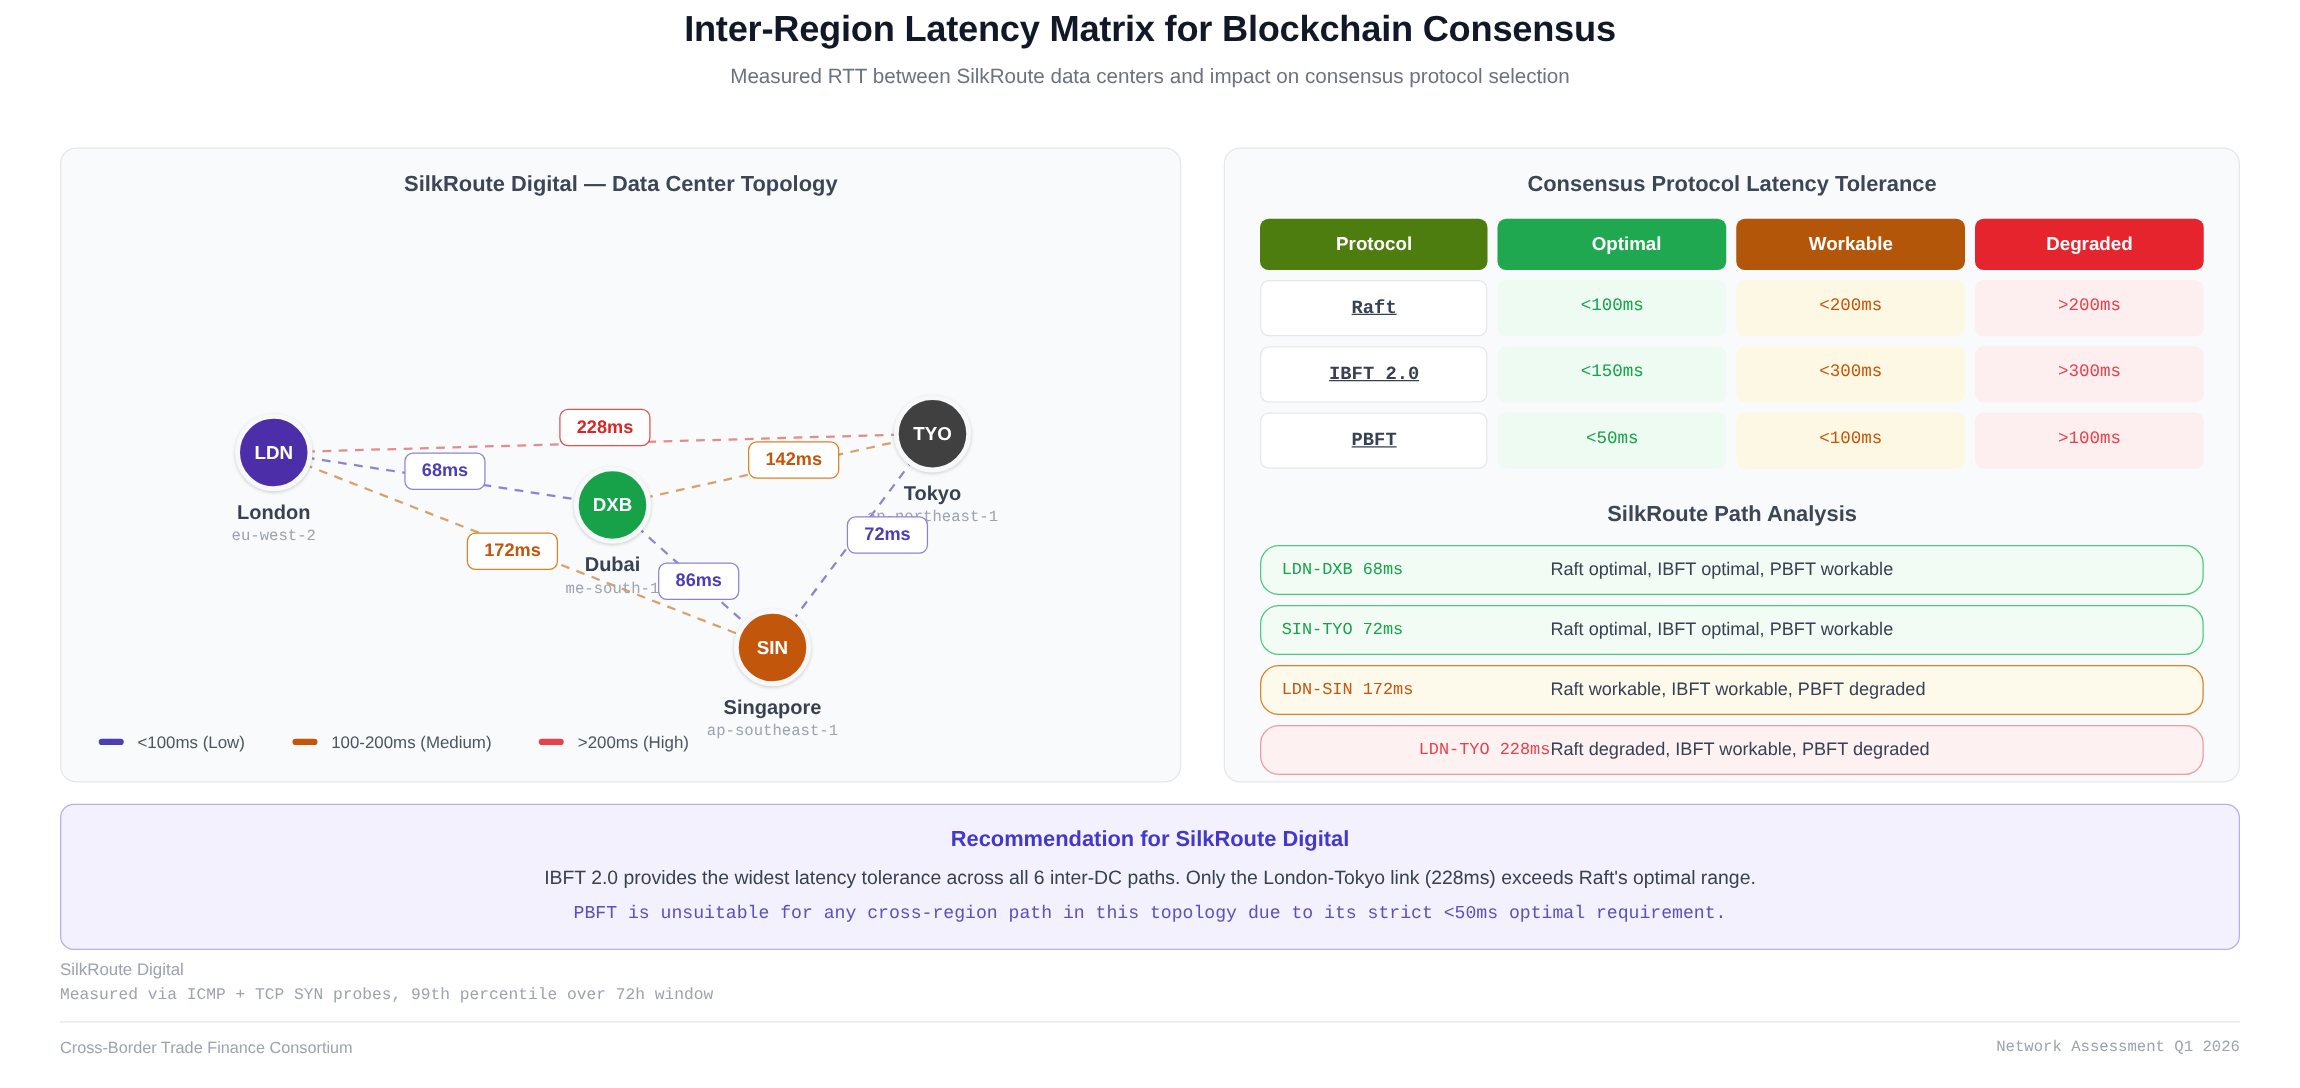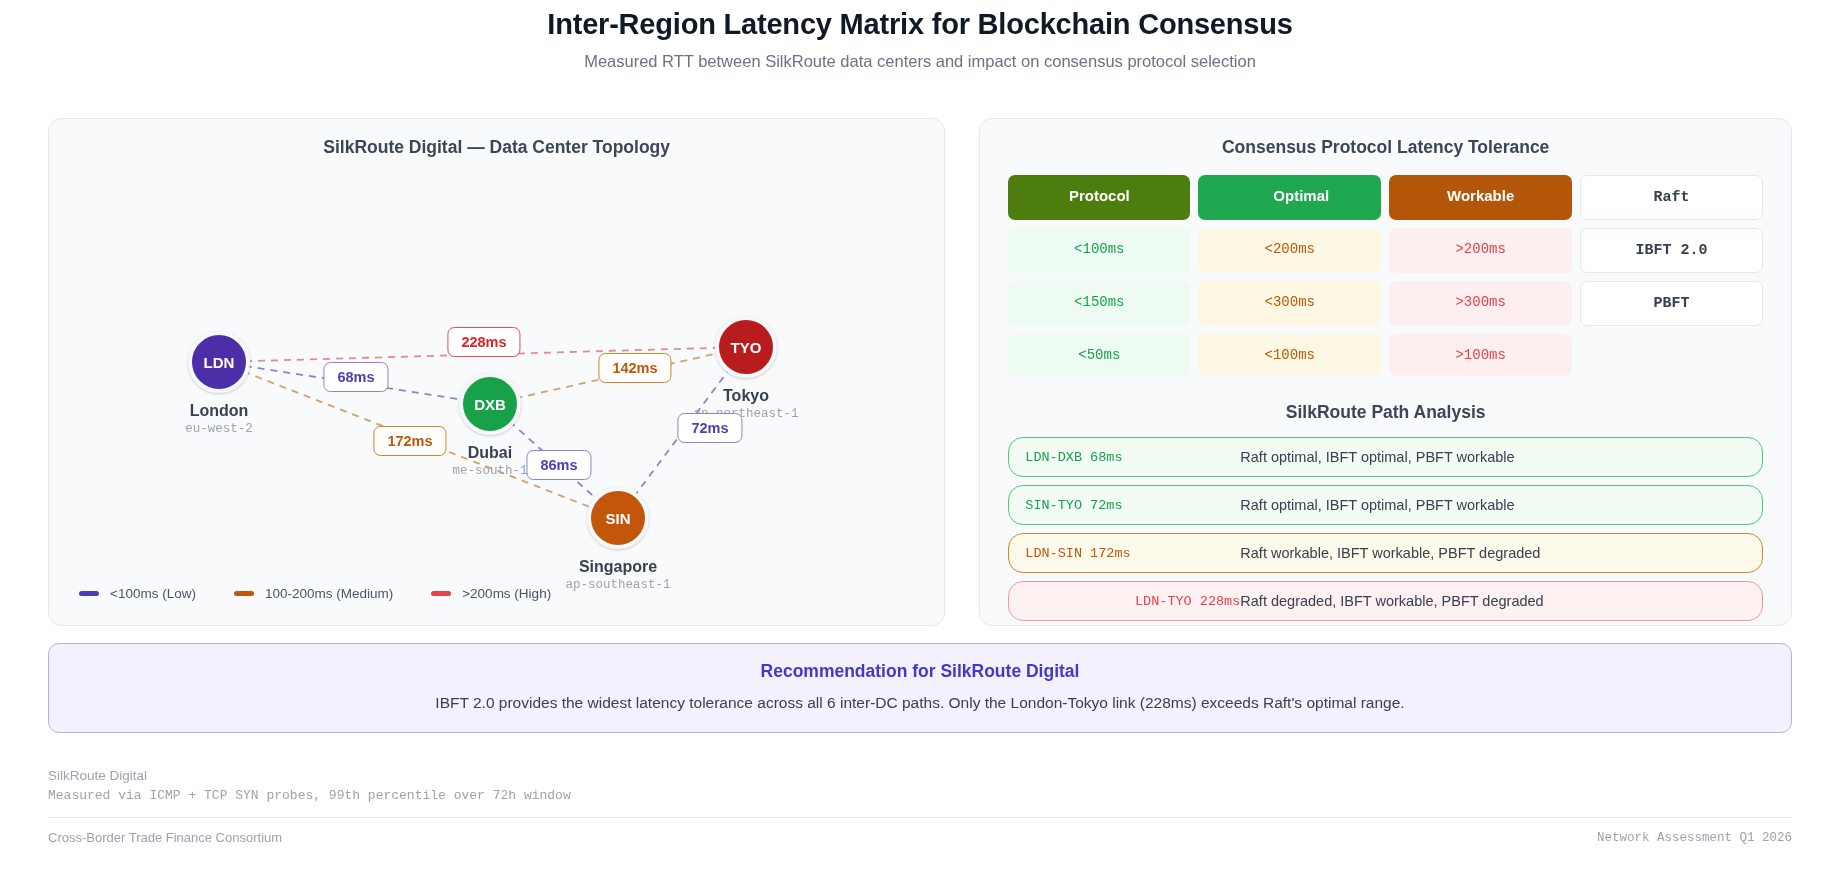--- a/index.html
+++ b/index.html
@@ -86,21 +86,21 @@
     display: grid; grid-template-columns: 182px 1fr 1fr 1fr;
     gap: 8px;
   }
   .ptable .th {
     border-radius: 7px; color: #fff; font-weight: bold;
     font-size: 15px; text-align: center; padding: 12px 0;
   }
   .ptable .tdname {
     background: #fff; border: 1px solid #e5e7eb; border-radius: 7px;
     text-align: center; padding: 13px 0; font-size: 15px; font-weight: bold;
-    color: #374151; font-family: "Liberation Mono", monospace;
+    color: #374151; font-family: "Liberation Mono", monospace; text-decoration: underline;
   }
   .ptable .td {
     border-radius: 7px; text-align: center; padding: 13px 0;
     font-size: 14px; font-family: "Liberation Mono", monospace;
   }
   .td.opt  { background:#eefbf2; color:#16a34a; }
   .td.wrk  { background:#fdf8e3; color:#c2560a; }
   .td.deg  { background:#fdeef0; color:#e5424a; }
 
   .sec-title {
@@ -177,21 +177,21 @@
             <div class="circle" style="background:#4c2fa8">LDN</div>
             <div class="city">London</div>
             <div class="region">eu-west-2</div>
           </div>
           <div class="node" style="left: 381px; top: 254px; width: 120px;">
             <div class="circle" style="background:#17a24a">DXB</div>
             <div class="city">Dubai</div>
             <div class="region">me-south-1</div>
           </div>
           <div class="node" style="left: 637px; top: 197px; width: 120px;">
-            <div class="circle" style="background:#b91c1c">TYO</div>
+            <div class="circle" style="background:#404040">TYO</div>
             <div class="city">Tokyo</div>
             <div class="region">ap-northeast-1</div>
           </div>
           <div class="node" style="left: 509px; top: 368px; width: 120px;">
             <div class="circle" style="background:#c2560a">SIN</div>
             <div class="city">Singapore</div>
             <div class="region">ap-southeast-1</div>
           </div>
           <div class="elabel high" style="left: 435px; top: 223px;">228ms</div>
           <div class="elabel low" style="left: 307px; top: 258px;">68ms</div>
@@ -215,20 +215,21 @@
           </div>
         </div>
     </div>
 
     <div class="card right">
       <div class="card-title">Consensus Protocol Latency Tolerance</div>
       <div class="ptable" id="ptable">
           <div class="th" style="background: #4d7c0f;">Protocol</div>
           <div class="th" style="background: rgb(31, 168, 79); padding-left: 23px;">Optimal</div>
           <div class="th" style="background: rgb(180, 86, 10);">Workable</div>
+          <div class="th" style="background: rgb(229, 36, 46);">Degraded</div>
           <div class="tdname">Raft</div>
           <div class="td opt">&lt;100ms</div>
           <div class="td wrk">&lt;200ms</div>
           <div class="td deg">&gt;200ms</div>
           <div class="tdname">IBFT 2.0</div>
           <div class="td opt">&lt;150ms</div>
           <div class="td wrk">&lt;300ms</div>
           <div class="td deg">&gt;300ms</div>
           <div class="tdname">PBFT</div>
           <div class="td opt">&lt;50ms</div>
@@ -253,20 +254,21 @@
             <span class="pname">LDN-TYO 228ms</span>
             <span class="pdesc">Raft degraded, IBFT workable, PBFT degraded</span>
           </div>
         </div>
     </div>
   </div>
 
   <div class="reco">
     <div class="rt">Recommendation for SilkRoute Digital</div>
     <div class="r1">IBFT 2.0 provides the widest latency tolerance across all 6 inter-DC paths. Only the London-Tokyo link (228ms) exceeds Raft's optimal range.</div>
+    <div class="r2">PBFT is unsuitable for any cross-region path in this topology due to its strict &lt;50ms optimal requirement.</div>
   </div>
 
   <div class="foot">
     <div class="f1">SilkRoute Digital</div>
     <div class="f2">Measured via ICMP + TCP SYN probes, 99th percentile over 72h window</div>
     <div class="rule">
       <span class="fl">Cross-Border Trade Finance Consortium</span>
       <span class="fr">Network Assessment Q1 2026</span>
     </div>
   </div>

